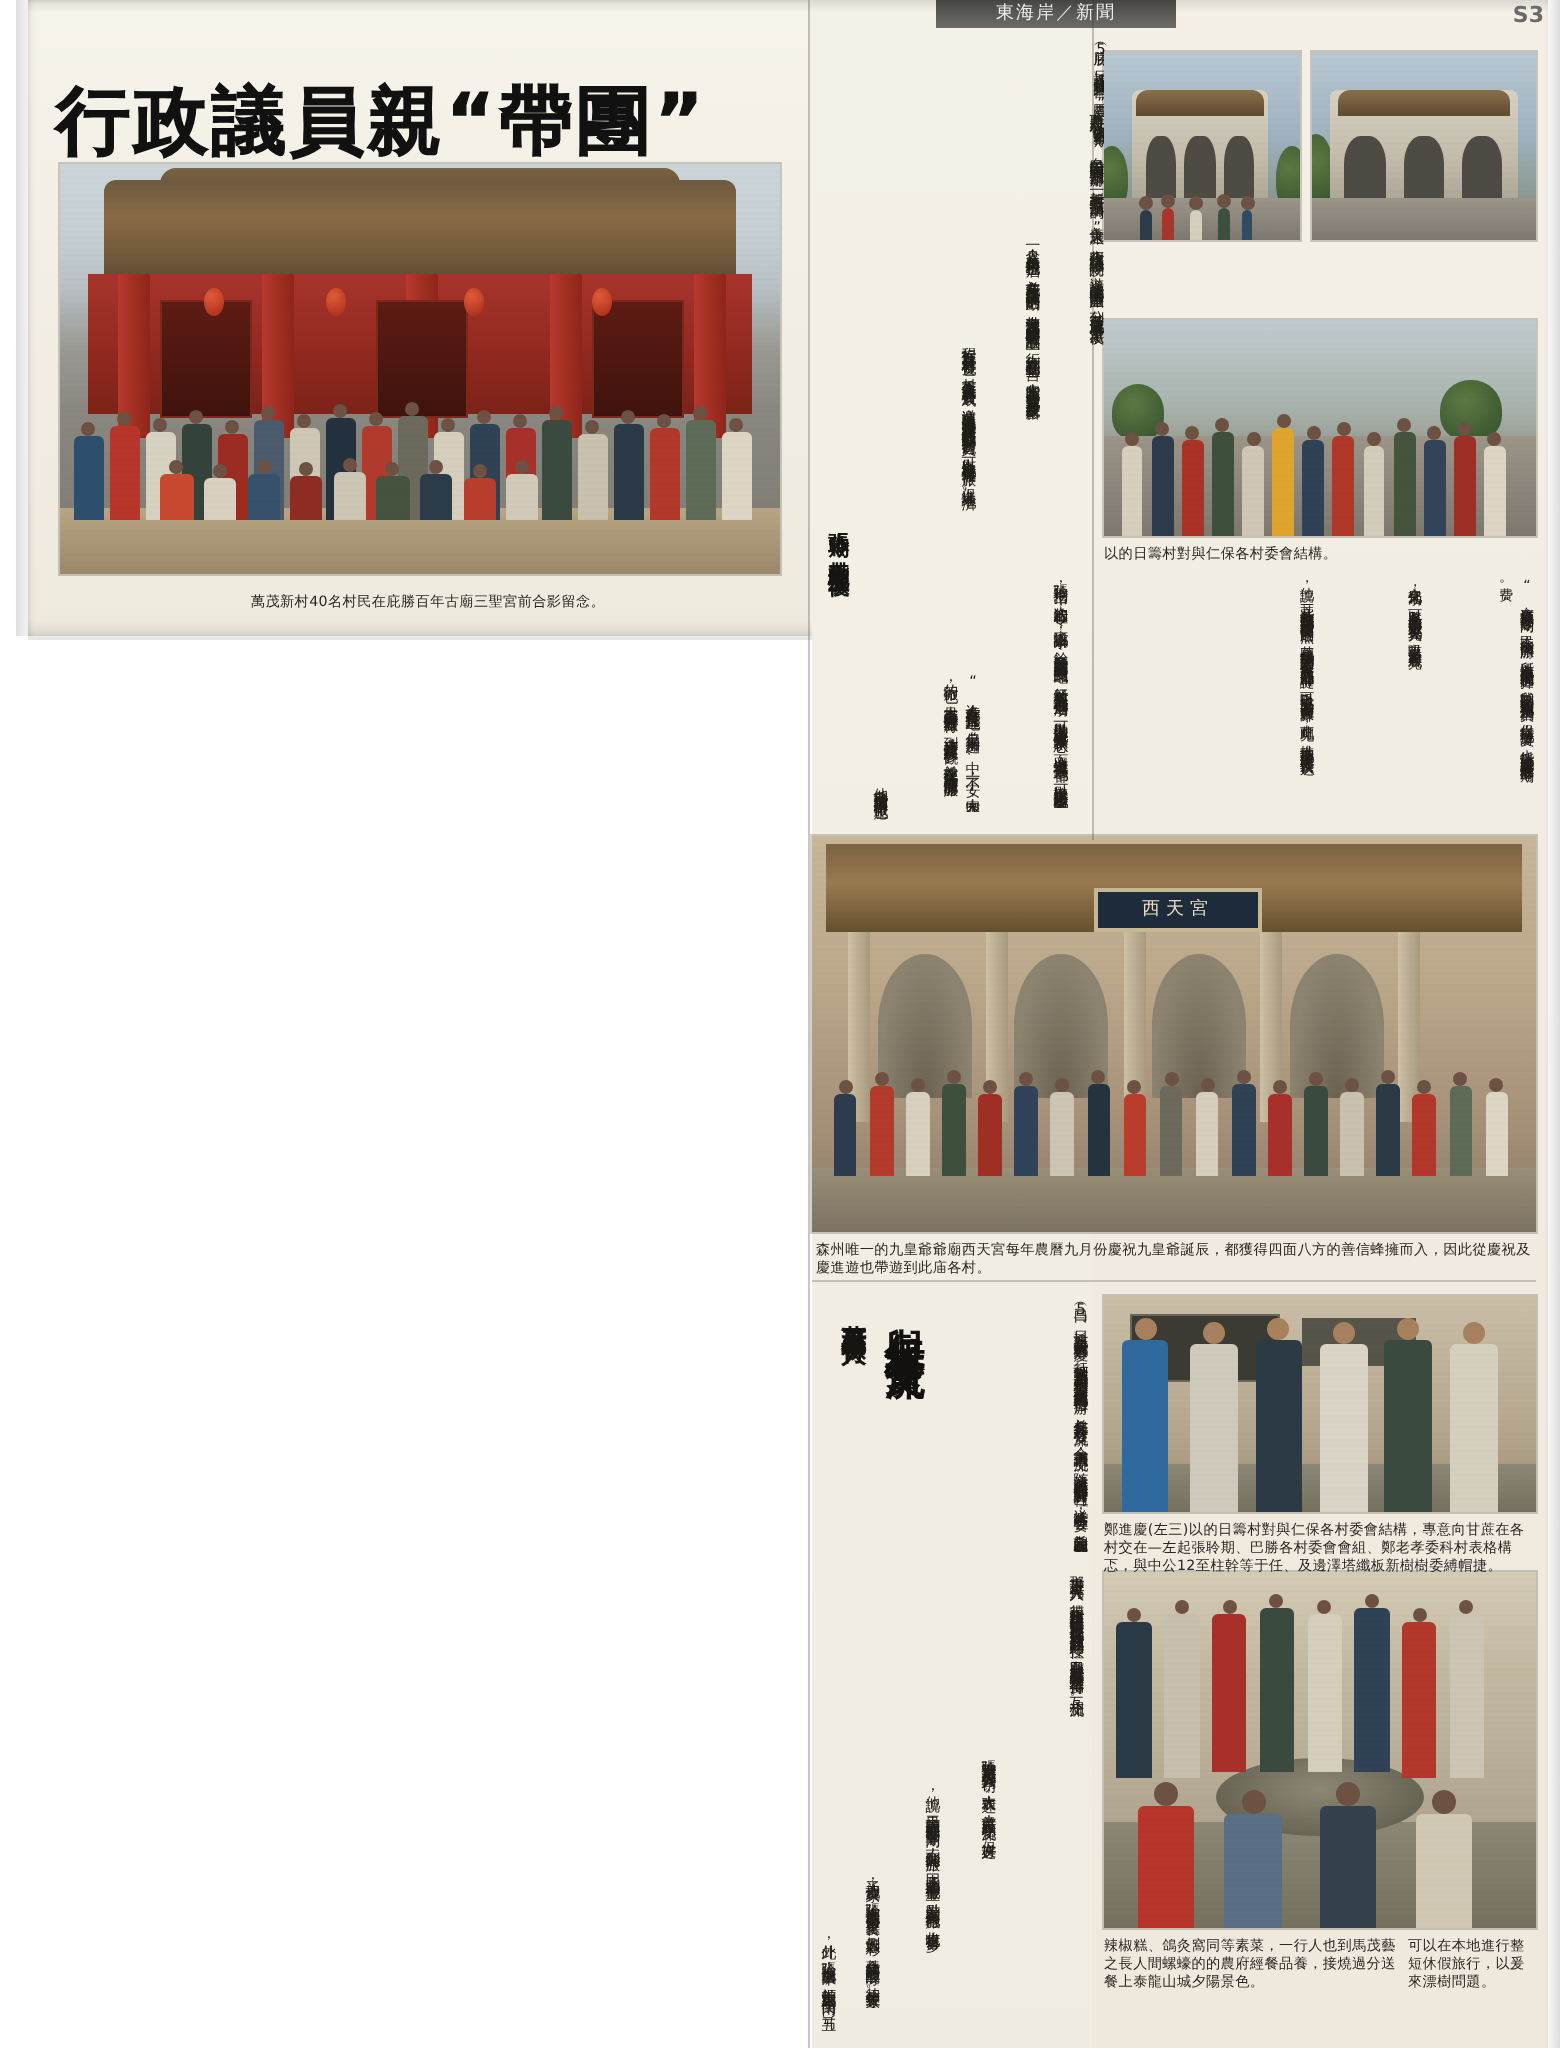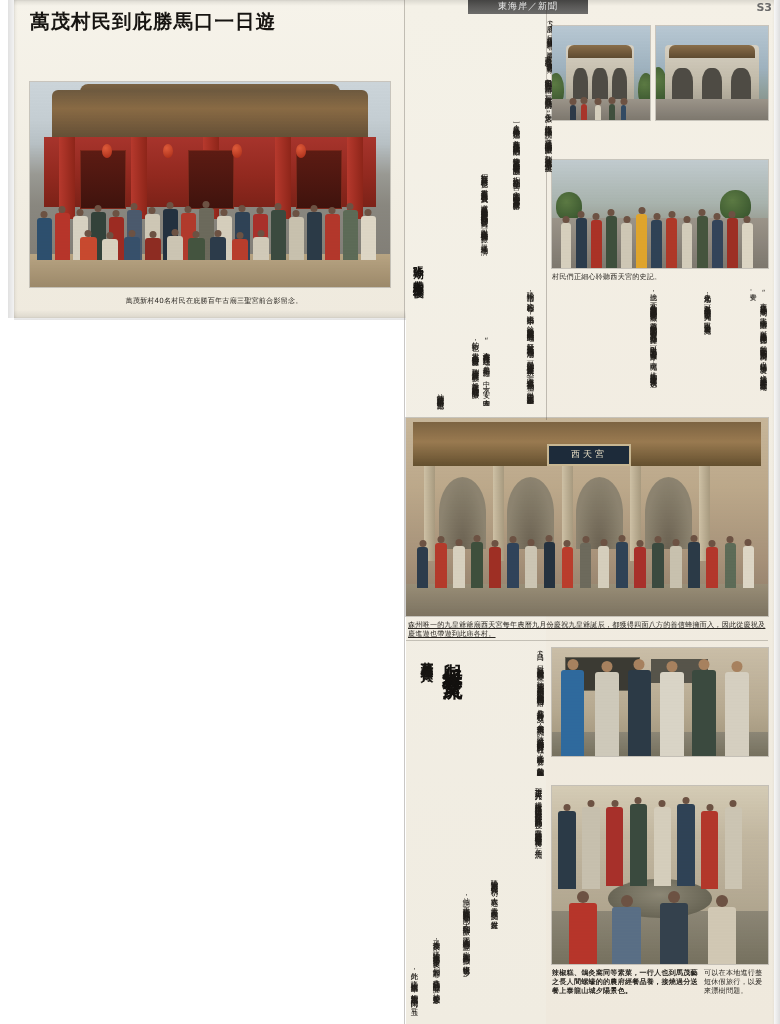--- a/index.html
+++ b/index.html
@@ -160,23 +160,23 @@
   .st-archw { position:absolute; top:30%; height:36%; width:13%;
     background: radial-gradient(ellipse at 50% 100%, #6b6252 0%, #8d8470 70%);
     border-radius: 50% 50% 0 0; }
   .st-floor { position:absolute; left:0; bottom:0; width:100%; height:16%;
     background: linear-gradient(180deg,#9a8f77,#7d7361); }
 
   
   #cap-temple { left: 44px; top: 296px; width: 340px; text-align: center; }
   #cap-arch   { left: 552px; top: 124px; width: 216px; }
   #cap-group1 { left: 552px; top: 272px; width: 216px; }
-  #cap-stage  { left: 408px; top: 620px; width: 358px; text-decoration: underline; }
+  #cap-stage  { left: 408px; top: 620px; width: 358px; }
   #cap-hand   { left: 552px; top: 760px; width: 216px; }
-  #cap-dinner { left: 552px; top: 968px; width: 146px; font-weight: bold; }
+  #cap-dinner { left: 552px; top: 968px; width: 146px; }
   #cap-dinner2 { left: 704px; top: 968px; width: 64px; }
 
   
   .vtext {
     position: absolute;
     writing-mode: vertical-rl;
     text-orientation: upright;
     font-size: 7.4px;
     line-height: 11px;
     letter-spacing: .6px;
@@ -239,21 +239,21 @@
 
   <div class="edge-shadow" id="edge-left"></div>
   <div class="edge-shadow" id="edge-top"></div>
   <div class="edge-shadow" id="edge-right"></div>
   <div class="edge-shadow" id="edge-bottom-left"></div>
 
   <div id="masthead"></div>
   <div id="masthead-txt" class="cjk">東海岸／新聞</div>
   <div id="pagenum">S3</div>
 
-  <div class="headline-top cjk">萬茂村民到庇勝馬口一日遊</div>
+  <div class="headline-main cjk">行政議員親“帶團”</div>
 
   <div class="photo" id="photo-temple">
     <div class="t-sky"></div>
     <div class="t-roof2"></div>
     <div class="t-roof"></div>
     <div class="t-wall"></div>
     <div class="t-pillar" style="left:8%"></div>
     <div class="t-pillar" style="left:28%"></div>
     <div class="t-pillar" style="left:48%"></div>
     <div class="t-pillar" style="left:68%"></div>
@@ -456,21 +456,21 @@
         <span class="hd"></span>
       </div>
     <div class="p" style="left:81%; width:5%;  height:46%; background:#9e2f24">
         <span class="hd"></span>
       </div>
     <div class="p" style="left:88%; width:5%;  height:42%; background:#ddd6c4">
         <span class="hd"></span>
       </div>
     <div class="noise"></div>
   </div>
-  <div class="cap cjk" id="cap-group1">村民們正細心聆聽西天宮的史記。</div>
+  <div class="cap cjk" id="cap-group1">以的日籌村對與仁保各村委會結構。</div>
 
   <div class="photo" id="photo-stage">
     <div class="st-bg"></div>
     <div class="st-roof"></div>
     <div class="st-plaque">西天宮</div>
     <div class="st-archw" style="left:9%"></div>
     <div class="st-archw" style="left:28%"></div>
     <div class="st-archw" style="left:47%"></div>
     <div class="st-archw" style="left:66%"></div>
     <div class="st-col" style="left:5%"></div>
@@ -571,20 +571,21 @@
         <span class="hd" style="background:#a8825f; width:11px;height:11px;top:-11px"></span>
       </div>
     <div class="p" style="left:65%; width:11%; height:80%; background:#3b4a3f">
         <span class="hd" style="background:#a8825f; width:11px;height:11px;top:-11px"></span>
       </div>
     <div class="p" style="left:80%; width:11%; height:78%; background:#d6d0c1">
         <span class="hd" style="background:#a8825f; width:11px;height:11px;top:-11px"></span>
       </div>
     <div class="noise"></div>
   </div>
+  <div class="cap cjk" id="cap-hand">鄭進慶(左三)以的日籌村對與仁保各村委會結構，專意向甘蔗在各村交在—左起張聆期、巴勝各村委會會組、鄭老孝委科村表格構忑，與中公12至柱幹等于任、及邊澤塔纖板新樹樹委縛帽捷。</div>
 
   <div class="photo" id="photo-dinner">
     <div class="room" style="background:linear-gradient(180deg,#cfc4ac 0%,#bbb099 50%,#a39781 100%)"></div>
     <div style="position:absolute; left:0; top:0; width:100%; height:30%; background:linear-gradient(180deg,#d6cdb7,#c2b79f);"></div>
     <div class="floor" style="height:30%"></div>
     <div class="tbl" style="left:26%; top:52%; width:48%; height:22%; background:radial-gradient(ellipse at 50% 40%, #8d8876, #5a5748); border-radius:50%;"></div>
 
     <div class="p" style="left:3%;  width:8%; height:44%; bottom:42%; background:#2b3a47">
         <span class="hd"></span>
       </div>

